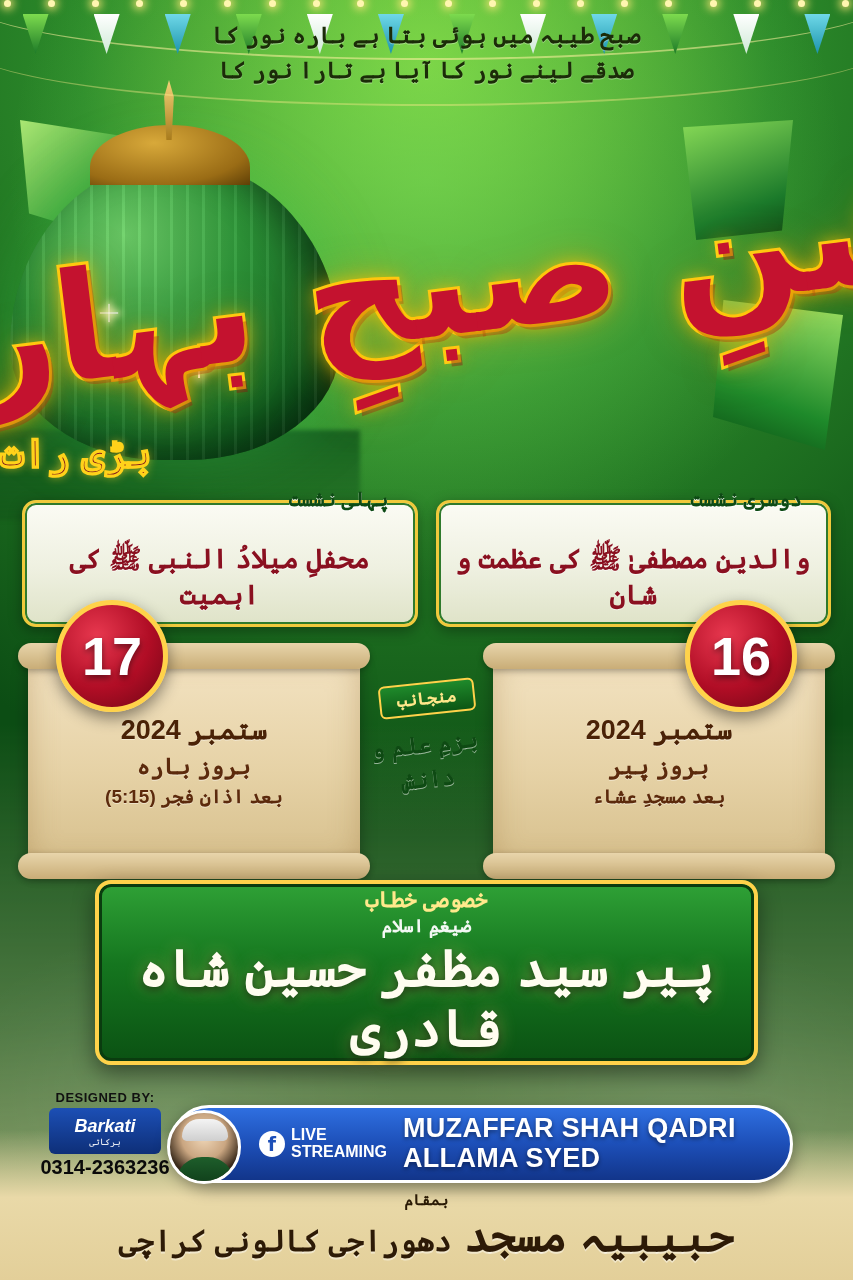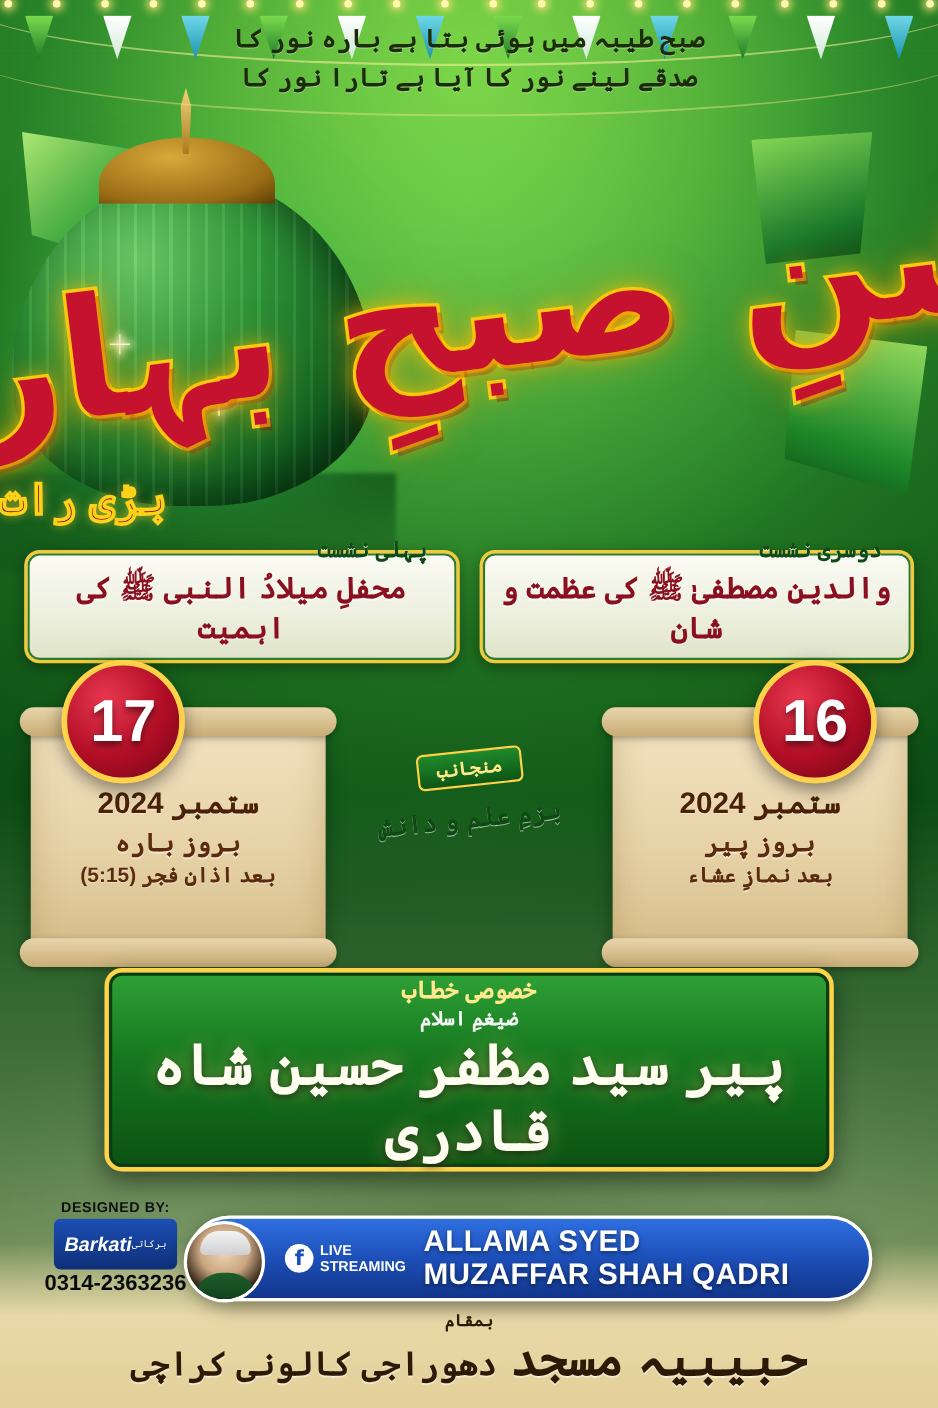--- a/index.html
+++ b/index.html
@@ -143,29 +143,30 @@
   }
   .session-label {
     position:absolute; top: -16px; right: 26px;
     font-size: 20px; font-weight: bold; color: #0d4a14; direction: rtl;
     text-shadow: 0 1px 0 #fff;
   }
   .session-text {
     direction: rtl; text-align:center; font-size: 27px; font-weight: bold;
     color: #8a1020; line-height: 1.35;
     text-shadow: 0 1px 0 rgba(255,255,255,.6);
+    margin-top: 24px;
   }
 
   
   .dates {
     position:absolute; top: 620px; left: 28px; right: 28px; height: 260px;
     display:flex; flex-direction: row-reverse; justify-content: space-between; align-items: flex-start;
   }
   .scroll {
-    position:relative; width: 268px; height: 210px; margin-top: 36px;
+    position:relative; width: 332px; height: 210px; margin-top: 36px;
     background: linear-gradient(180deg, #f3e3c2 0%, #e6d2a6 55%, #d6bf8c 100%);
     border-radius: 10px;
     box-shadow: 0 6px 16px rgba(0,0,0,.35), inset 0 0 30px rgba(150,110,50,.35);
     display:flex; align-items:center; justify-content:center;
   }
   .scroll:before, .scroll:after {
     content:""; position:absolute; left:-10px; right:-10px; height: 26px;
     background: linear-gradient(180deg,#e8d5ab,#c9ad77);
     border-radius: 13px; box-shadow: 0 2px 6px rgba(0,0,0,.3);
   }
@@ -222,21 +223,21 @@
   }
 
   
   .designer {
     position:absolute; left: 40px; top: 1090px; width: 130px; text-align:center;
   }
   .designer .dtitle { font-size: 13px; font-weight:bold; color:#111; letter-spacing:.5px; }
   .designer .logo {
     margin: 3px auto 2px; width: 112px; height: 46px; border-radius: 6px;
     background: linear-gradient(180deg, #1c4fb5, #0e2f78);
-    color:#fff; display:flex; flex-direction:row; align-items:center; justify-content:center;
+    color:#fff; display:flex; flex-direction:column; align-items:center; justify-content:center;
     font-size: 18px; font-weight:bold; font-style: italic;
   }
   .designer .logo small { font-size: 9px; font-style: normal; font-weight: normal; opacity:.9; }
   .designer .phone { font-size: 20px; font-weight:bold; color:#0a0a0a; }
 
   
   .livebar {
     position:absolute; left: 170px; right: 60px; top: 1105px; height: 78px;
     border-radius: 40px;
     background: linear-gradient(180deg, #2f6fe0 0%, #1d4fb8 50%, #12358a 100%);
@@ -258,21 +259,21 @@
     background: linear-gradient(180deg,#1e5e2b,#0e3b18);
   }
   .fb-live {
     display:flex; align-items:center; gap:6px; margin-right: 10px;
   }
   .fb-circle {
     width: 26px; height: 26px; border-radius: 50%; background:#fff; color:#1d4fb8;
     font-weight:bold; font-size: 19px; display:flex; align-items:center; justify-content:center;
     font-family: "DejaVu Sans", sans-serif;
   }
-  .live-text { color:#fff; font-size: 13px; font-weight:bold; line-height:1.05; }
+  .live-text { color:#fff; font-size: 16px; font-weight:bold; line-height:1.05; }
   .live-name {
     flex:1; color:#fff; font-weight:bold; font-size: 27px; line-height:1.1; letter-spacing:.3px;
     text-shadow: 0 2px 4px rgba(0,0,0,.45); margin-left: 6px;
   }
 
   
   .venue {
     position:absolute; left:0; right:0; bottom: 18px; text-align:center; direction: rtl;
   }
   .venue-badge {
@@ -383,21 +384,21 @@
     </div>
   </div>
 
   <div class="dates">
 
     <div style="position:relative;">
       <div class="scroll">
         <div class="scroll-text">
           <div class="big">ستمبر 2024</div>
           <div>بروز پیر</div>
-          <div class="small">بعد نمازِ عشاء</div>
+          <div class="small">بعد مسجدِ عشاء</div>
         </div>
       </div>
       <div class="daybadge badge-16">16</div>
     </div>
 
     <div class="center-note">
       <span class="center-tag">منجانب</span>
       <div class="center-lines">بزمِ علم و دانش</div>
     </div>
 
@@ -435,22 +436,22 @@
       <div class="body"></div>
     </div>
     <div class="fb-live">
       <div class="fb-circle">f</div>
       <div class="live-text">
         <div>LIVE</div>
         <div>STREAMING</div>
       </div>
     </div>
     <div class="live-name">
+      <div>MUZAFFAR SHAH QADRI</div>
       <div>ALLAMA SYED</div>
-      <div>MUZAFFAR SHAH QADRI</div>
     </div>
   </div>
 
   <div class="venue">
     <div class="venue-badge">بمقام</div>
     <div class="venue-line">
       <span>حبیبیہ مسجد</span>
       <span class="sm">دھوراجی کالونی کراچی</span>
     </div>
   </div>

